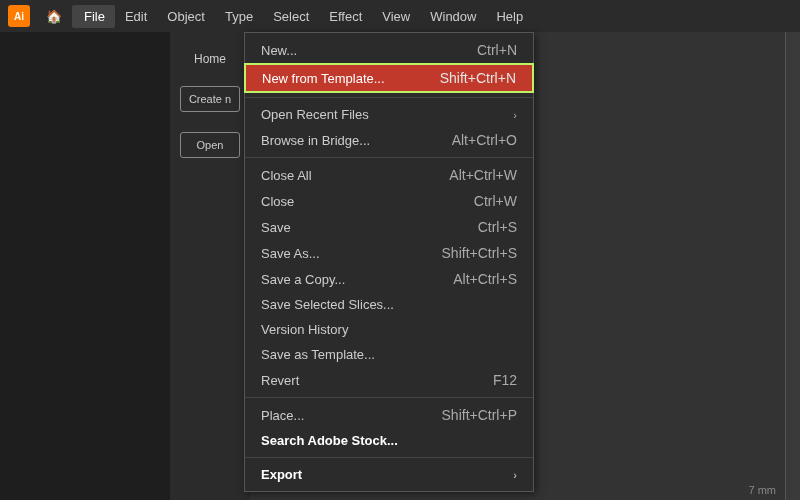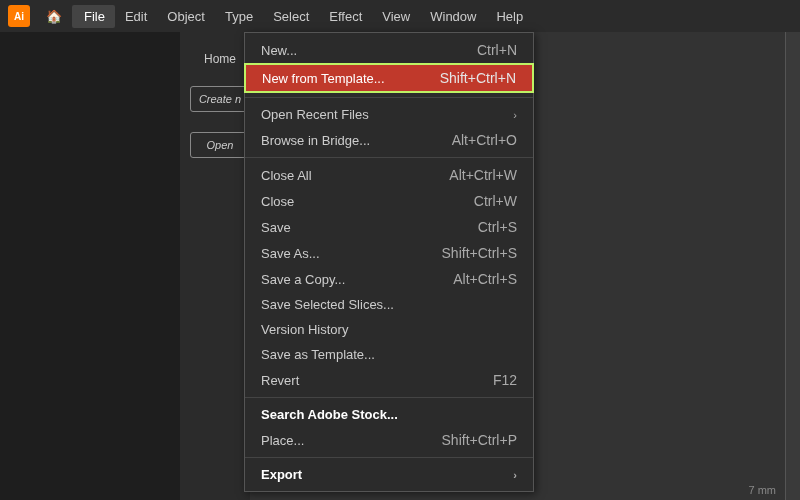--- a/index.html
+++ b/index.html
@@ -73,21 +73,21 @@
     .menu-item.active {
       background: #444;
       color: white;
       padding-left: 12px;
     }
 
     
     .left-sidebar {
       position: absolute;
       top: 32px;
-      left: 180px;
+      left: 170px;
       width: 80px;
       bottom: 0;
       background: #2b2b2b;
       display: flex;
       flex-direction: column;
       align-items: center;
       padding-top: 20px;
       gap: 20px;
     }
 
@@ -105,21 +105,20 @@
       background: transparent;
       color: #ccc;
       font-size: 11px;
       border-radius: 3px;
       display: flex;
       align-items: center;
       justify-content: center;
       cursor: pointer;
       white-space: nowrap;
       overflow: hidden;
-      font-style: italic;
     }
 
     
     .main-area {
       position: absolute;
       top: 32px;
       left: 250px;
       right: 0;
       bottom: 0;
       background: #333;
@@ -303,30 +302,30 @@
     <span class="shortcut"></span>
   </div>
 
   <div class="dropdown-item">
     <span>Revert</span>
     <span class="shortcut">F12</span>
   </div>
 
   <div class="dropdown-divider"></div>
 
+  <div class="dropdown-item">
+    <span>Place...</span>
+    <span class="shortcut">Shift+Ctrl+P</span>
+  </div>
+
   <div class="dropdown-item bold-item">
     <span>Search Adobe Stock...</span>
     <span class="shortcut"></span>
   </div>
 
-  <div class="dropdown-item">
-    <span>Place...</span>
-    <span class="shortcut">Shift+Ctrl+P</span>
-  </div>
-
   <div class="dropdown-divider"></div>
 
   <div class="dropdown-item bold-item">
     <span>Export</span>
     <span class="arrow">›</span>
   </div>
 
 </div>
 
 </body></html>

